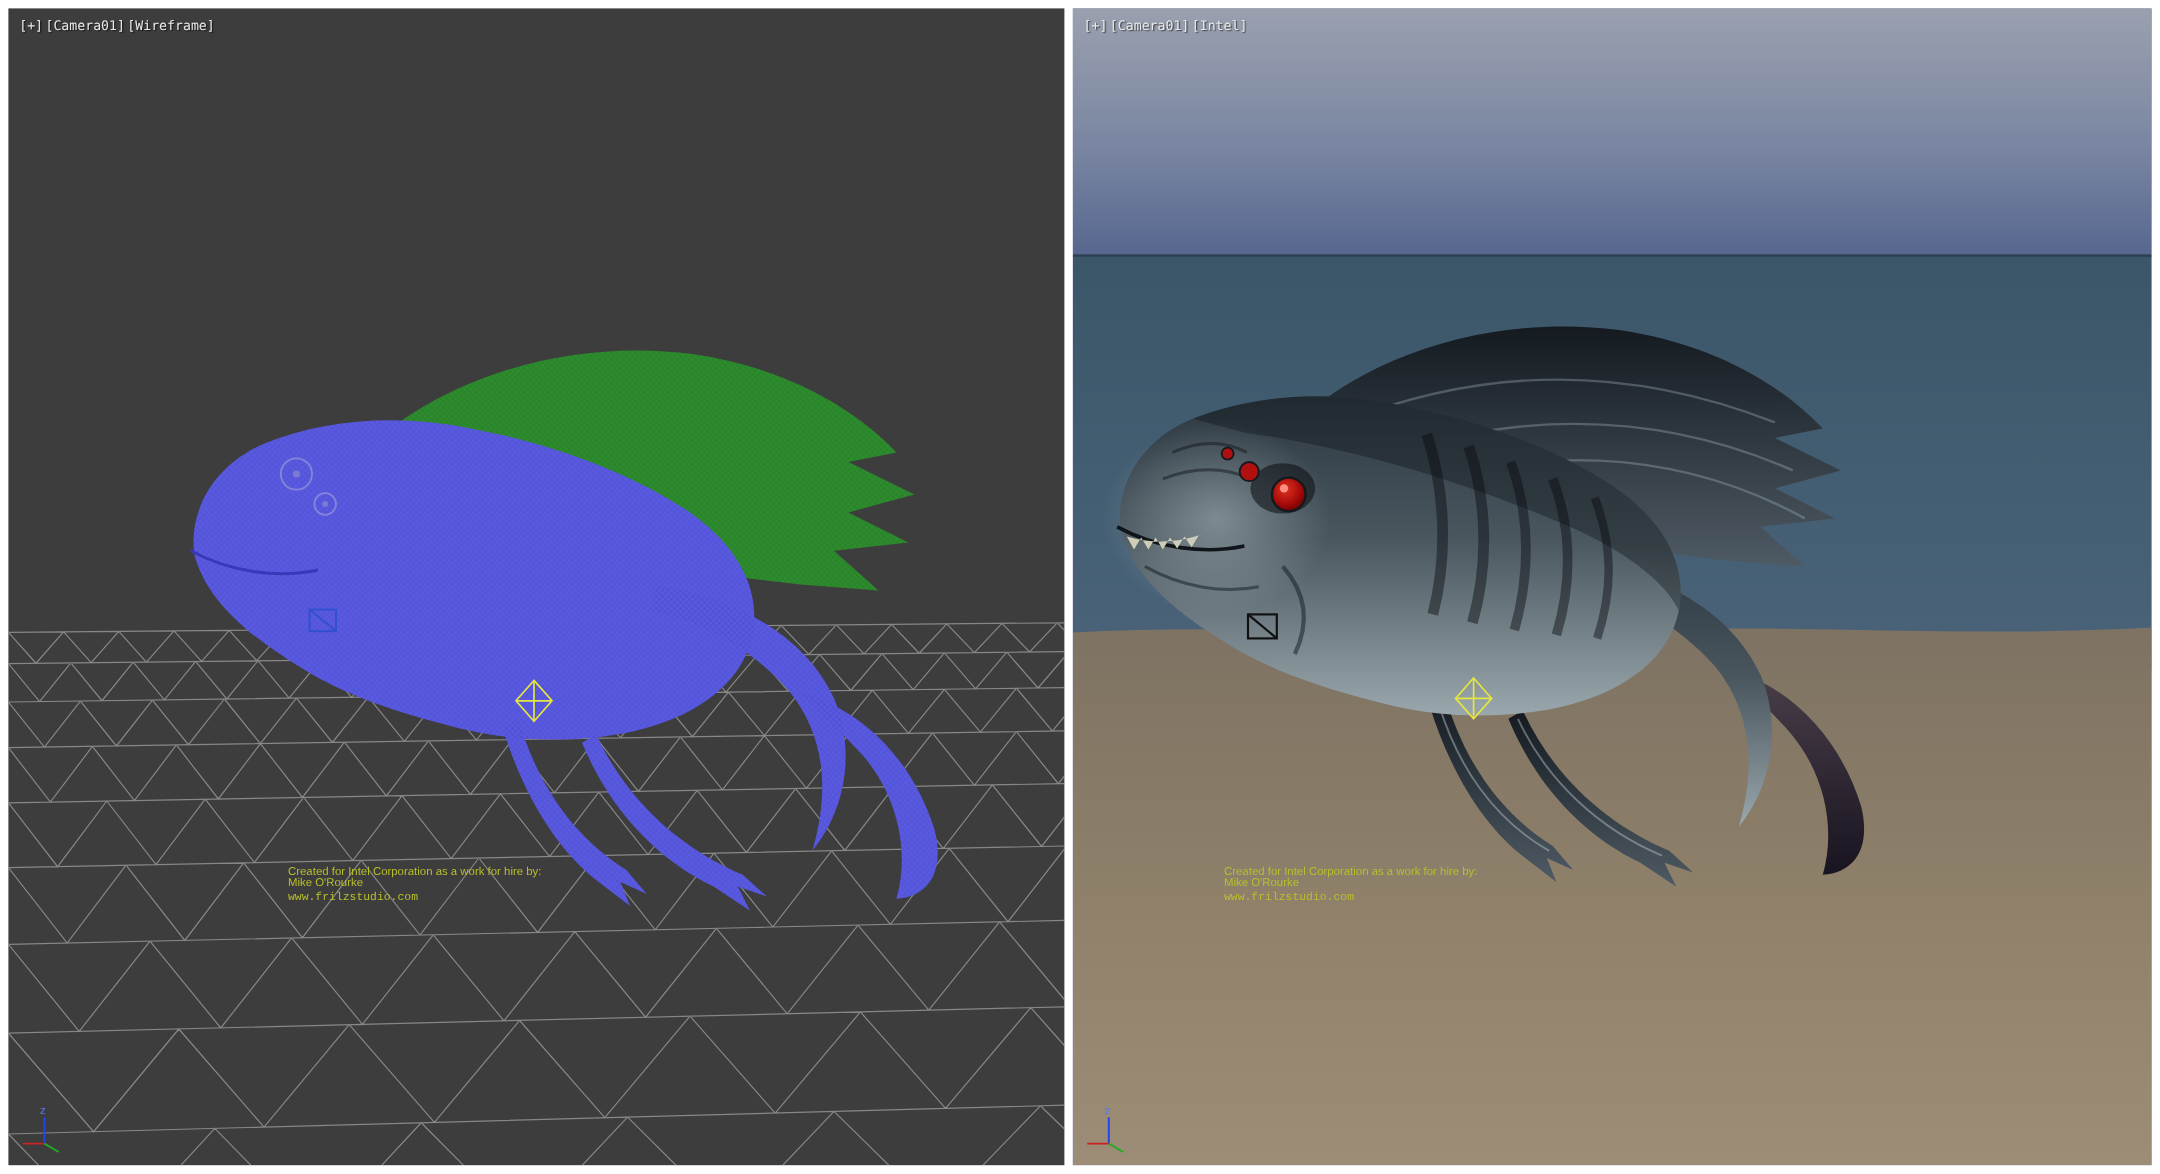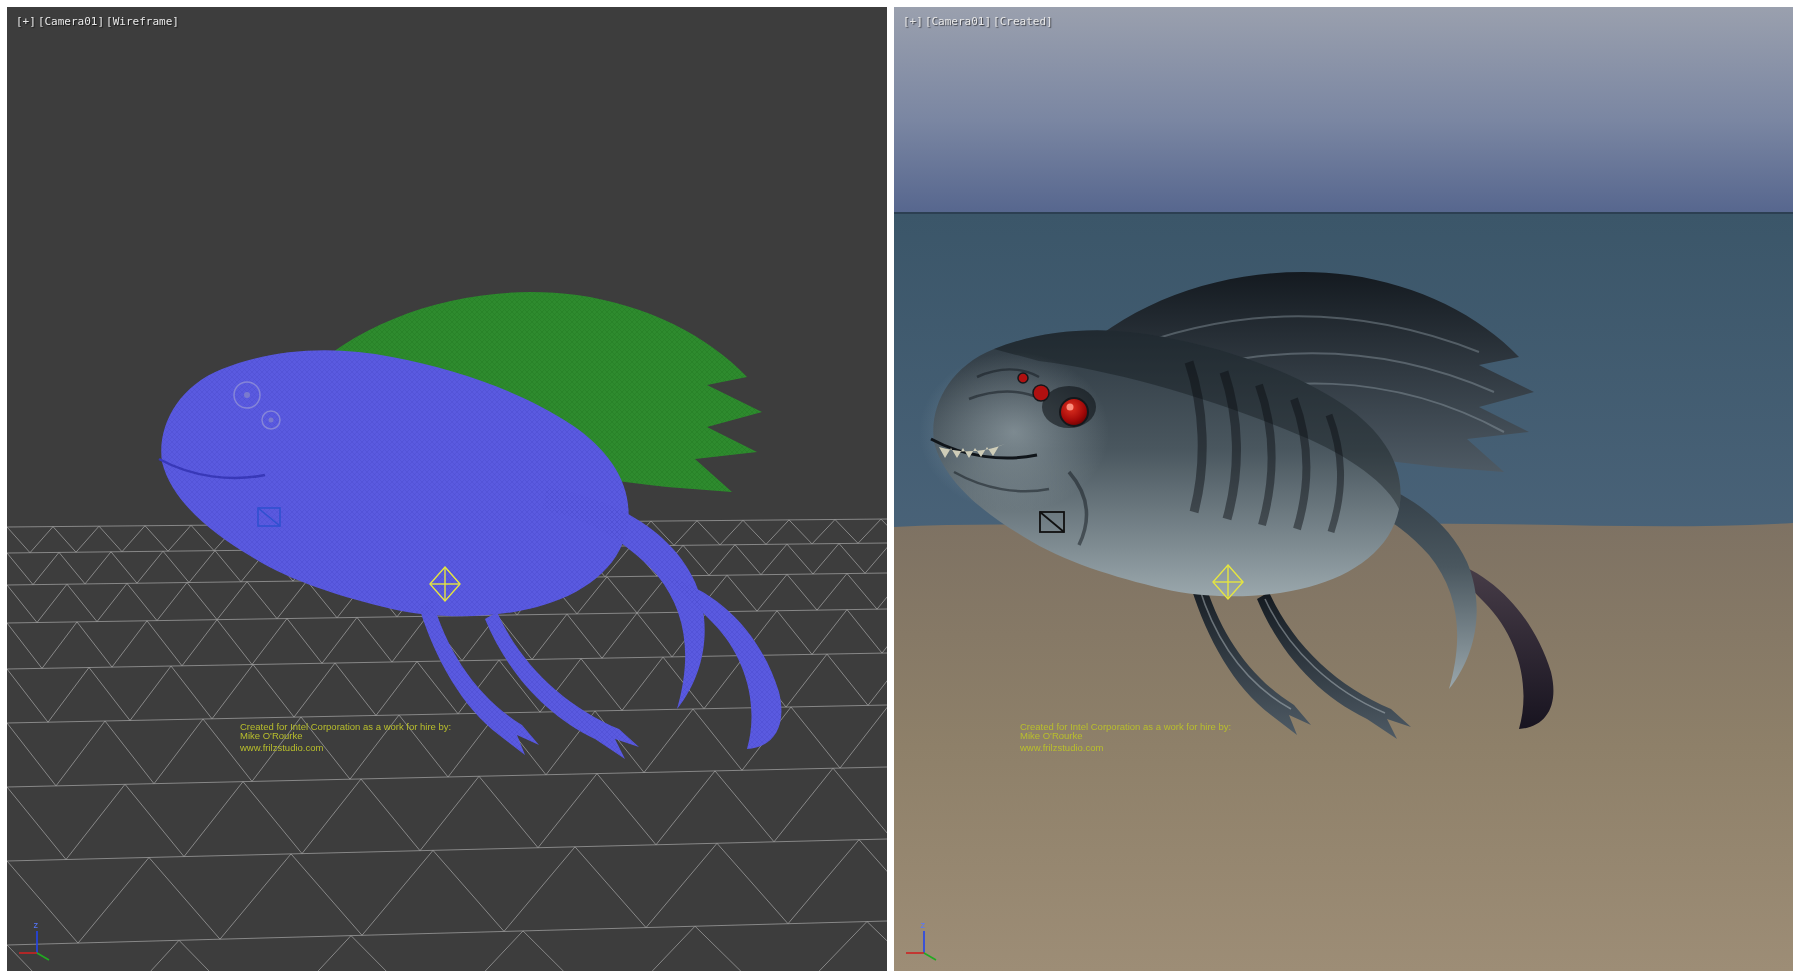--- a/index.html
+++ b/index.html
@@ -8,21 +8,21 @@
   .viewport{position:absolute;top:7px;height:964px;overflow:hidden;}
   .viewport.left{left:7px;width:880px;background:#3d3d3d;}
   .viewport.right{left:894px;width:899px;background:#66749a;}
   .vp-label{position:absolute;top:8px;left:9px;z-index:6;font-size:11px;color:#e8e8e8;
             display:flex;gap:2px;cursor:pointer;text-shadow:1px 1px 1px rgba(0,0,0,.6);}
   .scene{position:absolute;left:0;top:0;width:100%;height:100%;display:block;}
   .credit{position:absolute;z-index:5;font-family:"Liberation Sans",sans-serif;
           font-size:9.5px;line-height:9px;color:#b9bf2c;white-space:nowrap;margin-top:24px;}
   .viewport.left  .credit{left:233px;top:691px;}
   .viewport.right .credit{left:126px;top:691px;}
-  .credit .l3{margin-top:3px;}
+  .credit .l3{margin-top:3px;font-family:Liberation Mono, monospace;}
   .axis{position:absolute;left:8px;bottom:10px;z-index:6;}
 </style>
 </head>
 <body>
 
 <div class="stage">
 
   <div class="viewport left">
     <div class="vp-label">
       <span>[+]</span>
@@ -96,21 +96,21 @@
       <line x1="22" y1="36" x2="4" y2="36" stroke="#cc2222" stroke-width="1.6"></line>
       <line x1="22" y1="36" x2="34" y2="43" stroke="#22aa22" stroke-width="1.6"></line>
       <text x="18" y="11" font-size="9" fill="#5577ff">z</text>
     </svg>
   </div>
 
   <div class="viewport right">
     <div class="vp-label">
       <span>[+]</span>
       <span>[Camera01]</span>
-      <span>[Created]</span>
+      <span>[Intel]</span>
     </div>
 
     <svg class="scene" viewBox="0 0 899 964">
       <defs>
         <linearGradient id="rsky" x1="0" y1="0" x2="0" y2="1">
           <stop offset="0" stop-color="#9aa0ae"></stop>
           <stop offset="0.55" stop-color="#7a86a2"></stop>
           <stop offset="1" stop-color="#56668e"></stop>
         </linearGradient>
         <linearGradient id="rsea" x1="0" y1="0" x2="0" y2="1">

